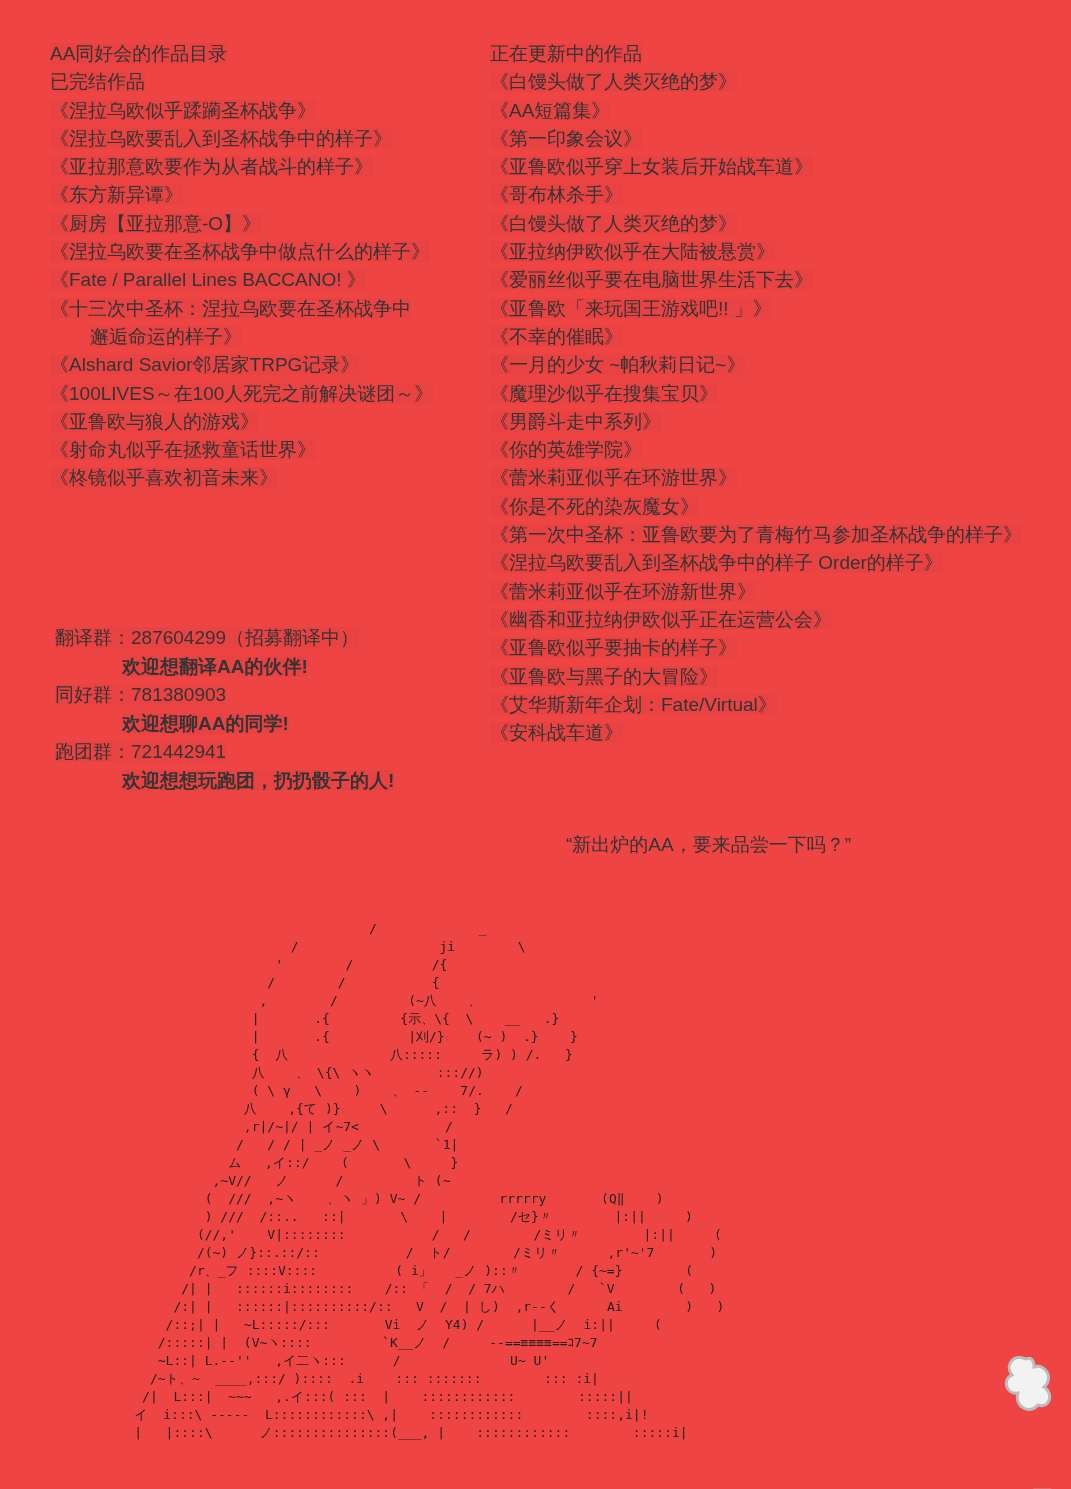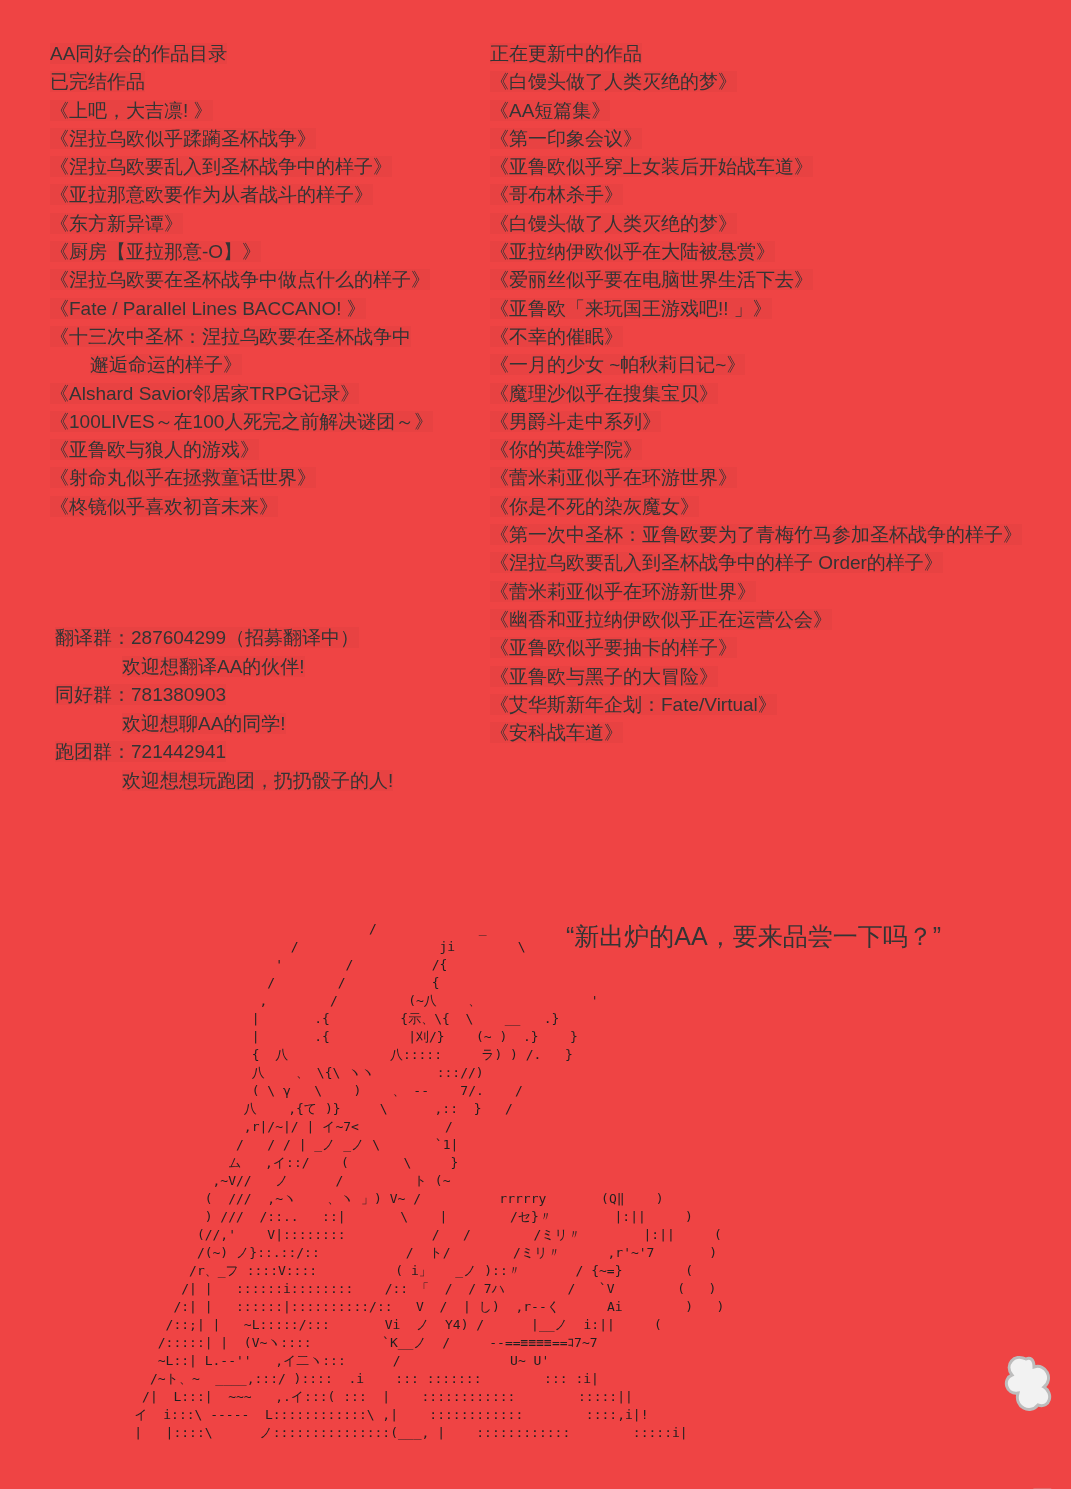--- a/index.html
+++ b/index.html
@@ -24,26 +24,26 @@
   .line span { background: rgba(0,0,0,0.028); }
   .work-line.indent { padding-left: 40px; }
   .groups {
     position: absolute;
     left: 55px;
     top: 624px;
     font-size: 19px;
     line-height: 28.6px;
     white-space: nowrap;
   }
-  .group-note { padding-left: 67px; }
+  .group-note { padding-left: 67px; font-weight: bold; }
   .quote {
     position: absolute;
     left: 566px;
-    top: 920px;
-    font-size: 25px;
+    top: 832px;
+    font-size: 19px;
     white-space: nowrap;
   }
   .ascii-art {
     position: absolute;
     left: 56px;
     top: 920px;
     margin: 0;
     font-family: "DejaVu Sans Mono", monospace;
     font-size: 13px;
     line-height: 18px;
@@ -84,23 +84,20 @@
 
   <div class="col col-left">
     <div class="line">
       <span>AA同好会的作品目录</span>
     </div>
     <div class="line">
       <span>已完结作品</span>
     </div>
     <div>
 
-        <div class="line work-line">
-          <span>《上吧，大吉凛! 》</span>
-        </div>
 
         <div class="line work-line">
           <span>《涅拉乌欧似乎蹂躏圣杯战争》</span>
         </div>
 
         <div class="line work-line">
           <span>《涅拉乌欧要乱入到圣杯战争中的样子》</span>
         </div>
 
         <div class="line work-line">

